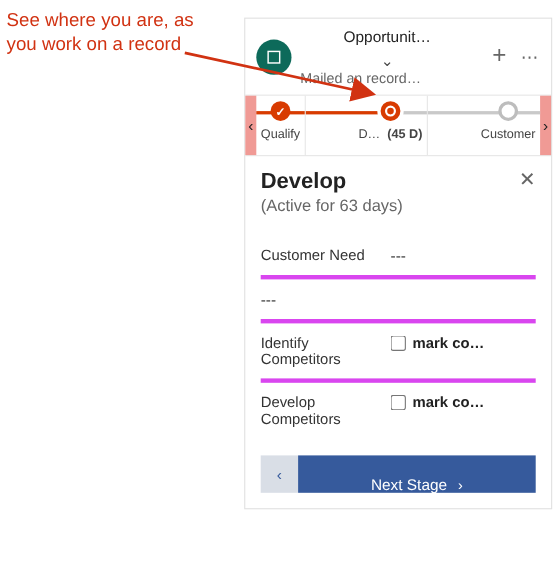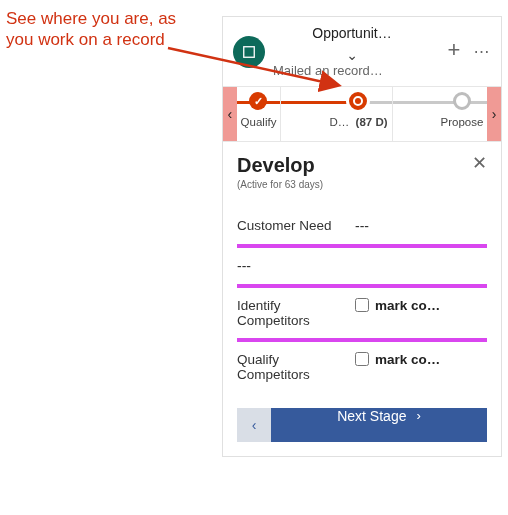--- a/index.html
+++ b/index.html
@@ -133,55 +133,55 @@
     border:3px solid #bdbdbd;
     background:#fff;
   }
 
   .flyout {
     border-top:1px solid #e6e6e6;
     padding: 12px 14px 14px 14px;
   }
   .flyout-head { display:flex; align-items:flex-start; }
   .flyout-title { font-size:20px; font-weight:600; color:#222; }
-  .flyout-sub { font-size:10px; color:#666; margin-top:2px;}
+  .flyout-sub { font-size:15px; color:#666; margin-top:2px;}
   .close-x { margin-left:auto; font-size:18px; color:#666; cursor:pointer; line-height:1;}
   .fields { margin-top:18px; }
   .field-row {
     display:flex; align-items:flex-start;
     padding:10px 0;
     border-bottom:4px solid #d946ef;
     gap:8px;
   }
   .field-row:last-child{border-bottom:none;}
   .field-label {
     flex: 0 0 110px;
     font-size:13.5px;
     color:#333;
   }
   .field-value { flex:1; font-size:14px; color:#333; }
-  .checkbox-cell { flex:1; display:flex; align-items:flex-start; gap:6px; font-size:13.5px; font-weight:600; color:#222; white-space:nowrap; overflow:hidden; text-overflow:ellipsis;}
+  .checkbox-cell { flex:1; display:flex; align-items:flex-end; gap:6px; font-size:13.5px; font-weight:600; color:#222; white-space:nowrap; overflow:hidden; text-overflow:ellipsis;}
   .checkbox-cell input { width:14px; height:14px; }
 
   .footer {
     display:flex;
     margin-top:16px;
   }
   .back-btn {
     width:34px; height:34px;
     background:#d9dee6;
     display:flex; align-items:center; justify-content:center;
     color:#365a9c; font-size:14px;
     cursor:pointer;
   }
   .next-btn {
     flex:1; height:34px;
     background:#365a9c;
     color:#fff;
-    display:flex; align-items:flex-start; justify-content:center;
+    display:flex; align-items:flex-end; justify-content:center;
     gap:10px;
     font-size:14px;
     cursor:pointer;
   }
   .next-btn .chev{ font-size:13px;}
 </style>
 </head>
 <body>
 
 <div class="annotation">See where you are, as you work on a record</div>
@@ -228,26 +228,26 @@
         <div class="track-rest" style="width:50%"></div>
       </div>
       <div class="stages">
         <div class="stage">
           <div class="node done"></div>
           <div class="stage-label">Qualify</div>
         </div>
         <div class="stage">
           <div class="node current"></div>
           <div class="stage-label">
-            <span>D…</span>&nbsp;&nbsp;<b>(87 D)</b>
+            <span>D…</span>&nbsp;&nbsp;<b>(45 D)</b>
           </div>
         </div>
         <div class="stage">
           <div class="node future"></div>
-          <div class="stage-label">Propose</div>
+          <div class="stage-label">Customer</div>
         </div>
       </div>
     </div>
     <div class="scroll-btn">›</div>
   </div>
 
   <div class="flyout">
     <div class="flyout-head">
       <div>
         <div class="flyout-title">Develop</div>
@@ -265,21 +265,21 @@
         <div class="field-value">---</div>
       </div>
       <div class="field-row">
         <div class="field-label">Identify Competitors</div>
         <label class="checkbox-cell">
           <input type="checkbox" style="">
           <span>mark co…</span>
         </label>
       </div>
       <div class="field-row">
-        <div class="field-label">Qualify Competitors</div>
+        <div class="field-label">Develop Competitors</div>
         <label class="checkbox-cell">
           <input type="checkbox" style="">
           <span>mark co…</span>
         </label>
       </div>
     </div>
 
     <div class="footer">
       <div class="back-btn">
         <span>‹</span>

